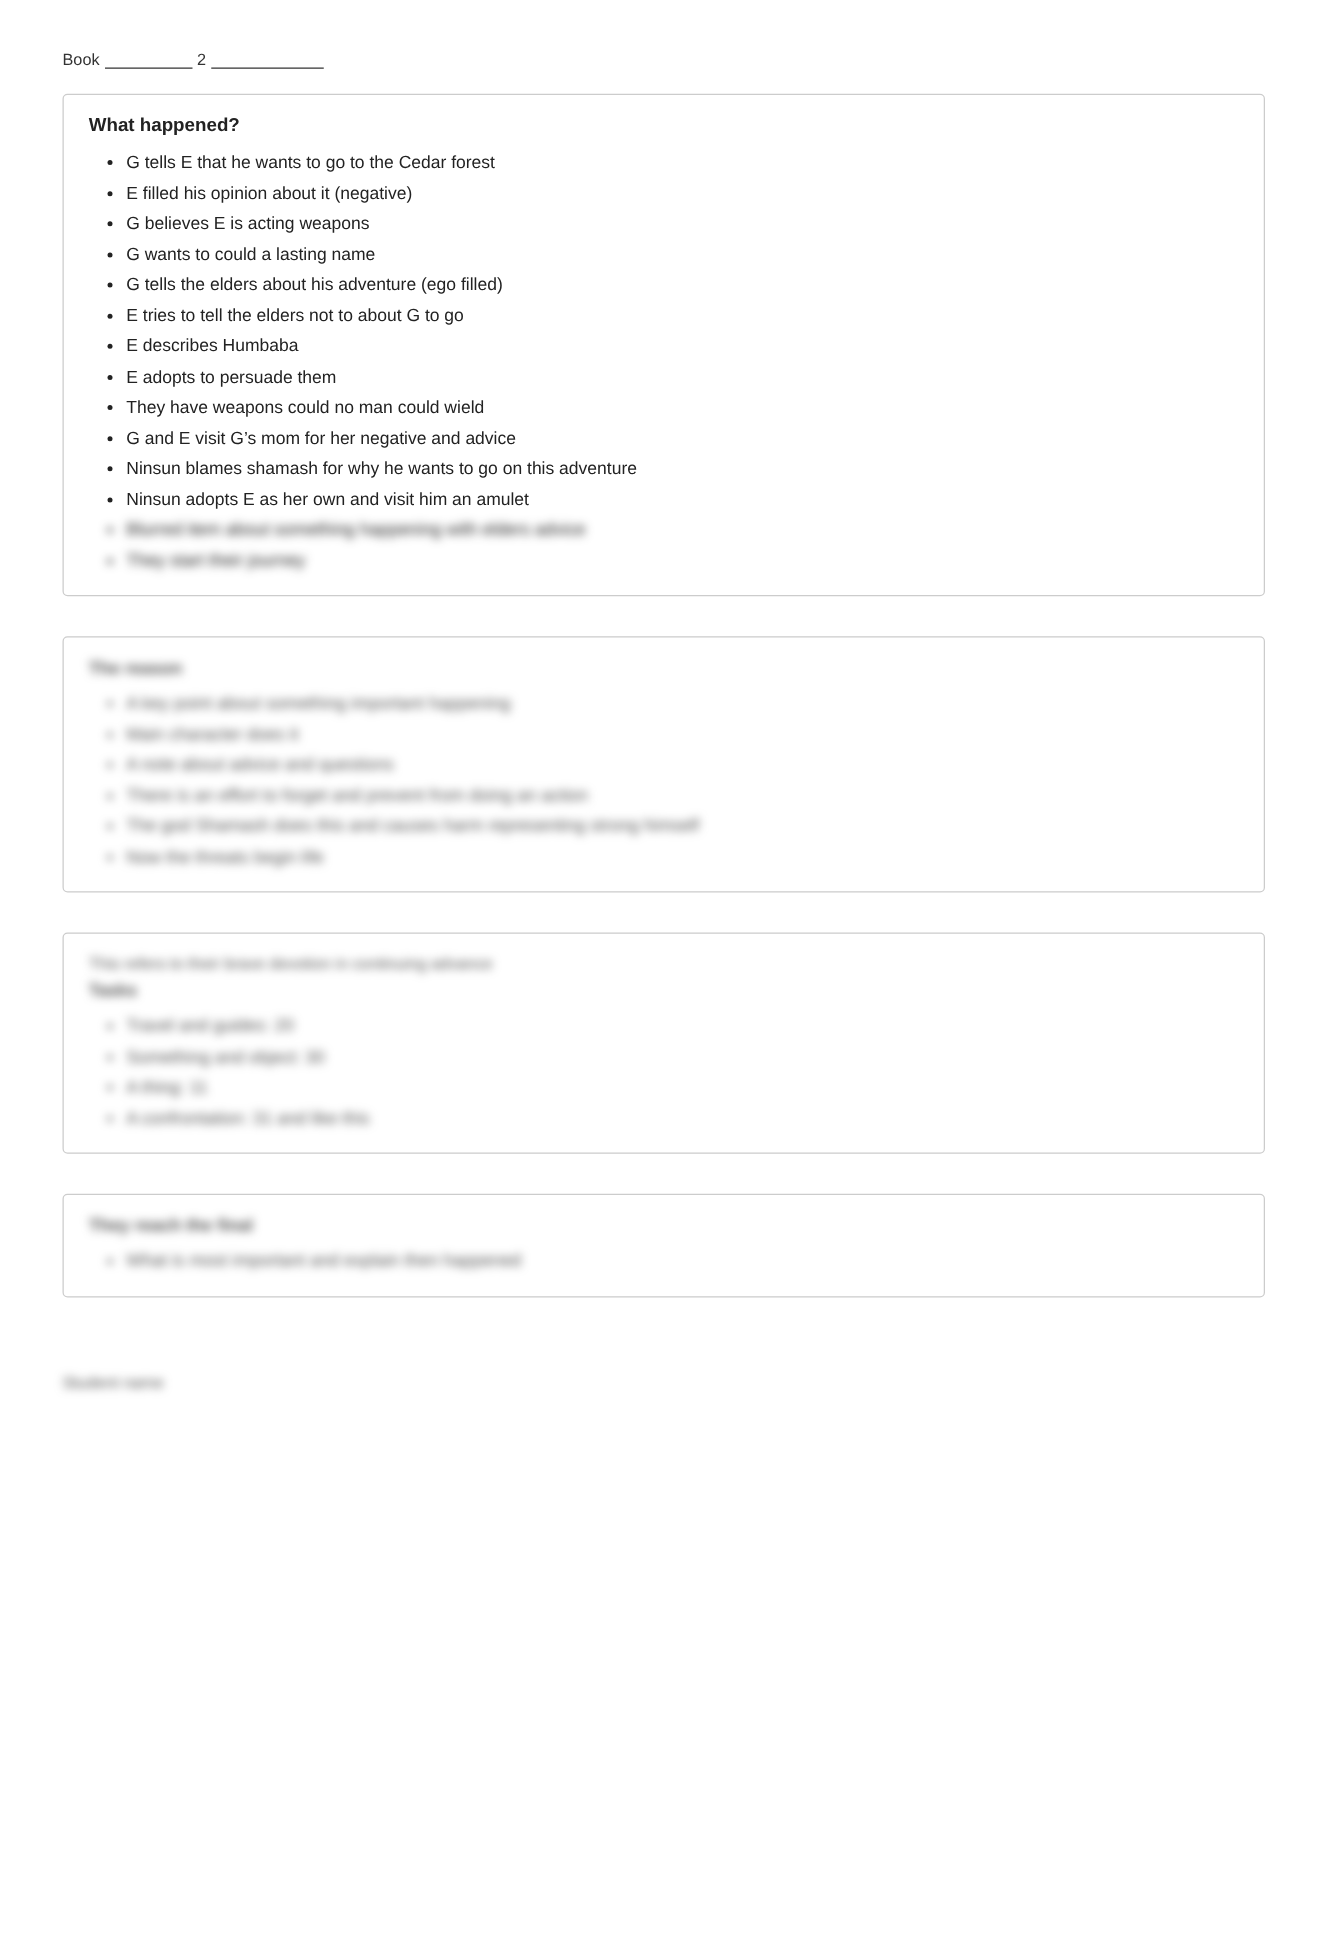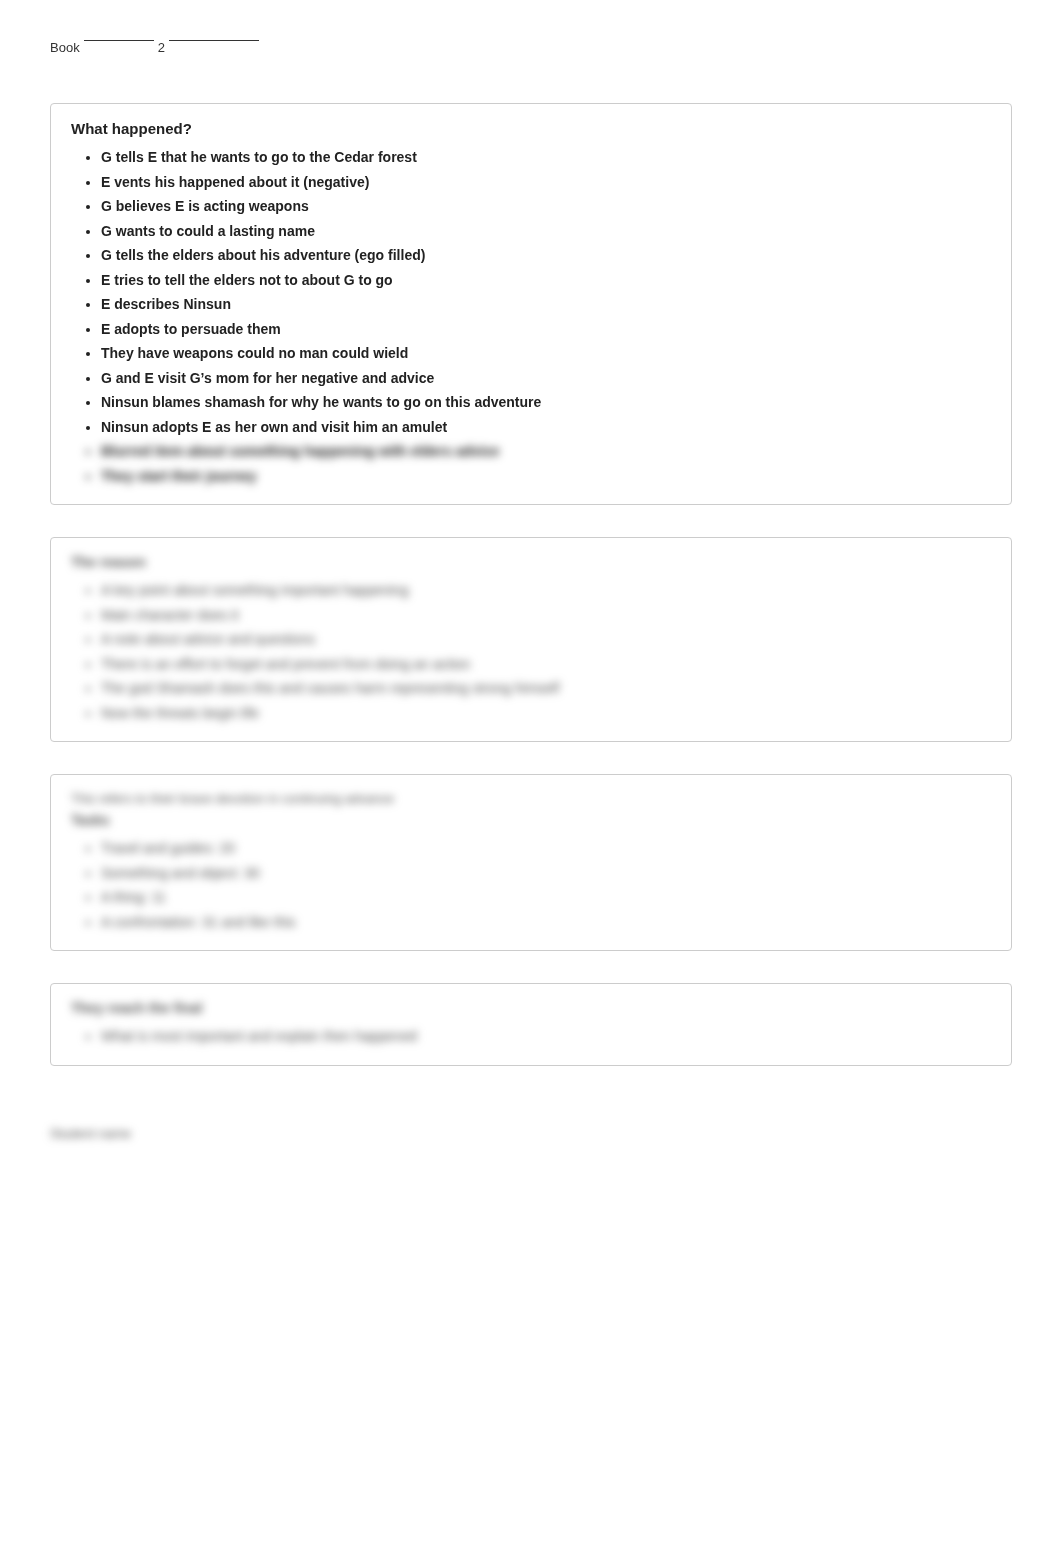--- a/index.html
+++ b/index.html
@@ -14,23 +14,23 @@
       font-size: 14px;
       color: #222;
       width: 1062px;
       min-height: 1561px;
       padding: 40px 50px;
     }
 
     .book-header {
       font-size: 13px;
       color: #333;
-      margin-bottom: 48px;
+      margin-bottom: 20px;
       display: flex;
-      align-items: flex-start;
+      align-items: flex-end;
       gap: 0;
     }
 
     .book-label {
       margin-right: 4px;
     }
 
     .book-underline {
       display: inline-block;
       border-bottom: 1px solid #333;
@@ -65,21 +65,20 @@
 
     .bullet-list {
       list-style: disc;
       padding-left: 30px;
       line-height: 1.75;
     }
 
     .bullet-list li {
       font-size: 14px;
       color: #222;
-      font-weight: bold;
     }
 
     .blurred {
       filter: blur(4px);
       color: #555;
       user-select: none;
     }
 
     .blurred-list {
       list-style: disc;
@@ -122,26 +121,26 @@
   <span class="book-label">Book</span>
   <span class="book-underline"></span>
   <span class="book-number">2</span>
   <span class="book-underline2"></span>
 </div>
 
 <div class="section-box">
   <div class="section-title">What happened?</div>
   <ul class="bullet-list">
     <li>G tells E that he wants to go to the Cedar forest</li>
-    <li>E vents his happened about it (negative)</li>
+    <li>E filled his opinion about it (negative)</li>
     <li>G believes E is acting weapons</li>
     <li>G wants to could a lasting name</li>
     <li>G tells the elders about his adventure (ego filled)</li>
     <li>E tries to tell the elders not to about G to go</li>
-    <li>E describes Ninsun</li>
+    <li>E describes Humbaba</li>
     <li>E adopts to persuade them</li>
     <li>They have weapons could no man could wield</li>
     <li>G and E visit G’s mom for her negative and advice</li>
     <li>Ninsun blames shamash for why he wants to go on this adventure</li>
     <li>Ninsun adopts E as her own and visit him an amulet</li>
     <li class="blurred">Blurred item about something happening with elders advice</li>
     <li class="blurred">They start their journey</li>
   </ul>
 </div>
 

